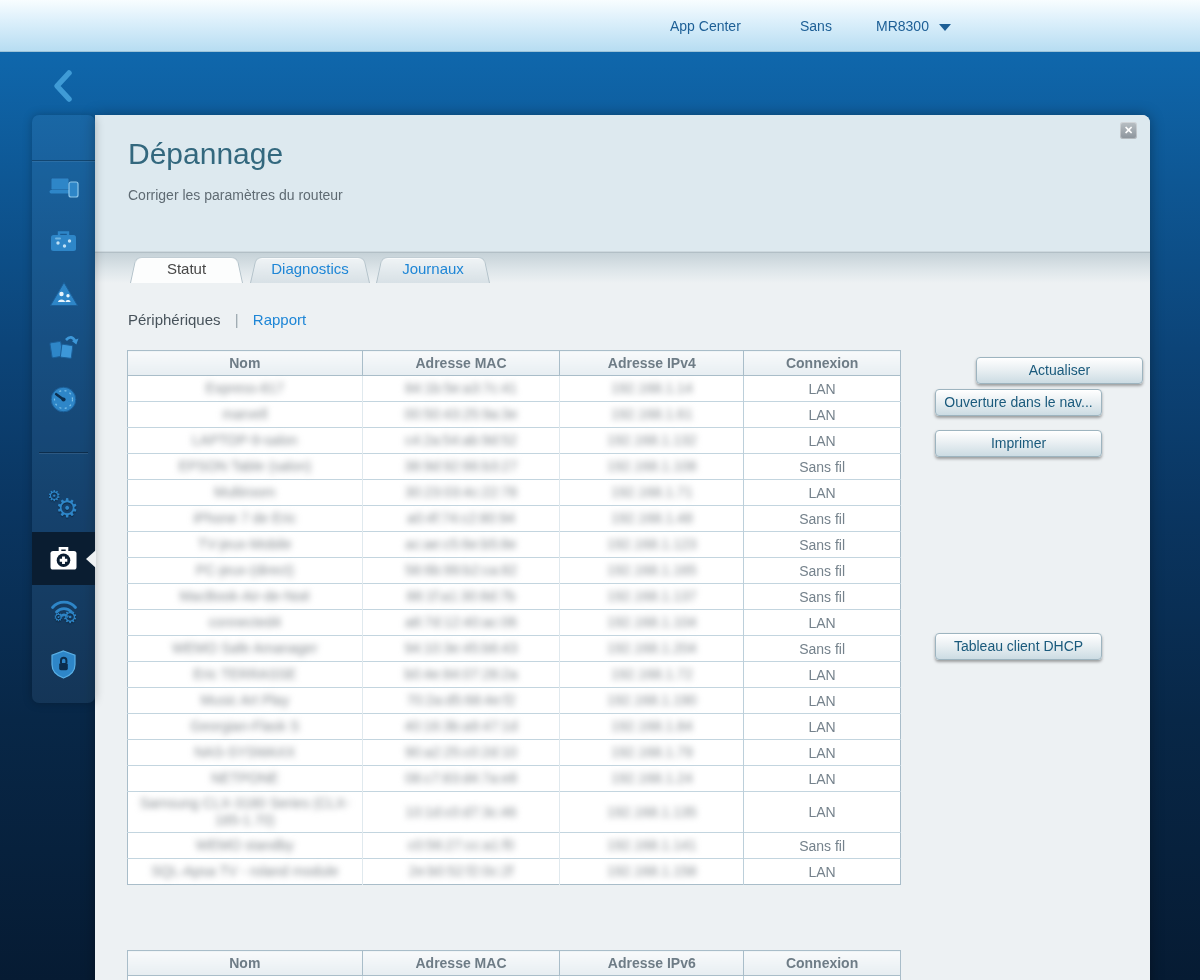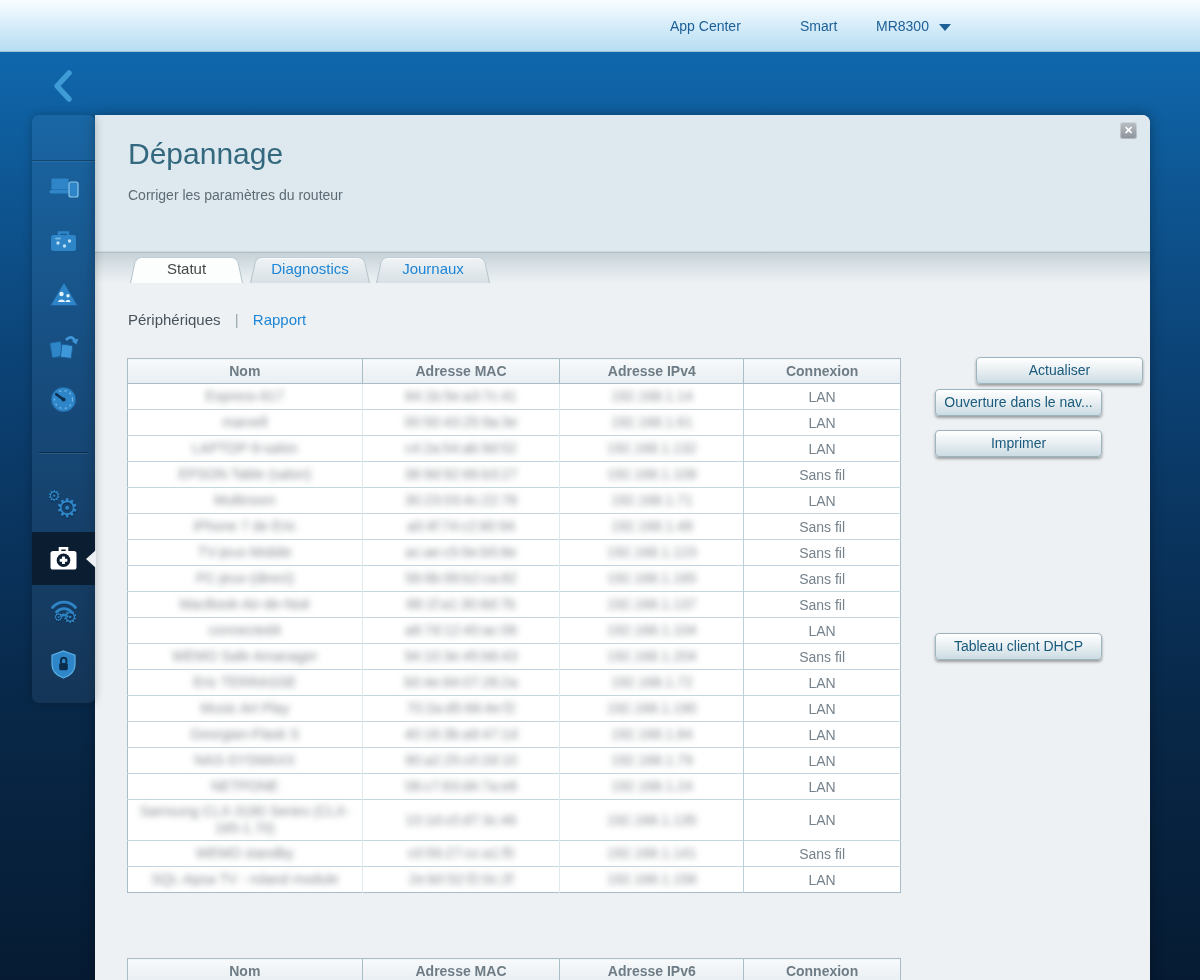--- a/index.html
+++ b/index.html
@@ -78,21 +78,21 @@
   .panel-body { position:absolute; top:168px; left:0; right:0; bottom:0; overflow:hidden; }
   .subnav { position:absolute; left:33px; top:28px; font-size:15px; }
   .subnav .cur { color:#47525a; cursor:pointer; }
   .subnav .sep { color:#9aa6ad; margin:0 10px; }
   .subnav .lnk { color:#1e86d6; cursor:pointer;margin-top:19px; }
 
   
   .dev-table { position:absolute; left:32px; top:67px; }
   .ipv6-table { position:absolute; left:32px; top:667px; }
   table { border-collapse:collapse; width:774px; background:#fff;
-    border:1px solid #a9bdc9;margin-top:8px; }
+    border:1px solid #a9bdc9; }
   th { height:25px; font-size:14px; color:#6e7c86; font-weight:bold;
     background:linear-gradient(180deg,#f8fafb,#e7eef2); border:1px solid #a9bdc9; }
   td { height:26px; font-size:14px; text-align:center; background:#fff;
     border-top:1px solid #c3d5df; color:#75828c; padding:3px 6px; }
   td.c-mac, td.c-ip { border-left:1px solid #e0e9ee; }
   td.c-conn { border-left:1px solid #bccfda; }
   .red { display:inline-block; filter:blur(3px); color:#878d92; line-height:17px; }
 
   
   .btn { position:absolute; left:840px; width:167px; height:27px;
@@ -103,21 +103,21 @@
   .btn-refresh { top:74px;margin-left:41px; } .btn-open { top:106px; } .btn-print { top:147px; }
   .btn-dhcp { top:350px; }
 </style>
 </head>
 <body>
 
 <div class="stage">
 
   <div class="topbar">
     <div class="topnav-item" style="left:670px;">App Center</div>
-    <div class="topnav-item" style="left:800px;">Smart</div>
+    <div class="topnav-item" style="left:800px;">Sans</div>
     <div class="topnav-item" style="left:876px;">
       <span>MR8300</span><span class="caret"></span>
     </div>
   </div>
 
   <div class="workspace">
 
     <div class="collapse">
       <svg width="24" height="36" viewBox="0 0 24 36">
         <polyline points="19,5 7,18 19,31" stroke="#3f9bd6" stroke-width="5.5" fill="none" stroke-linecap="round" stroke-linejoin="round"></polyline>

